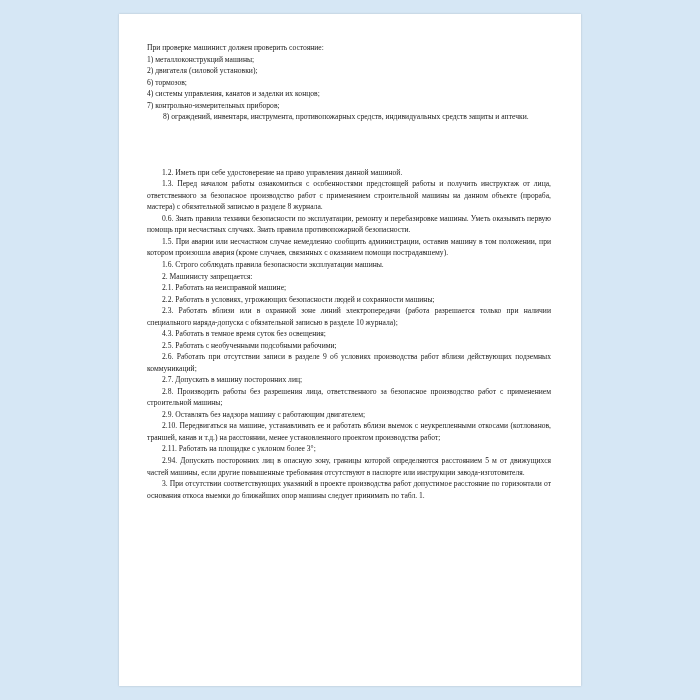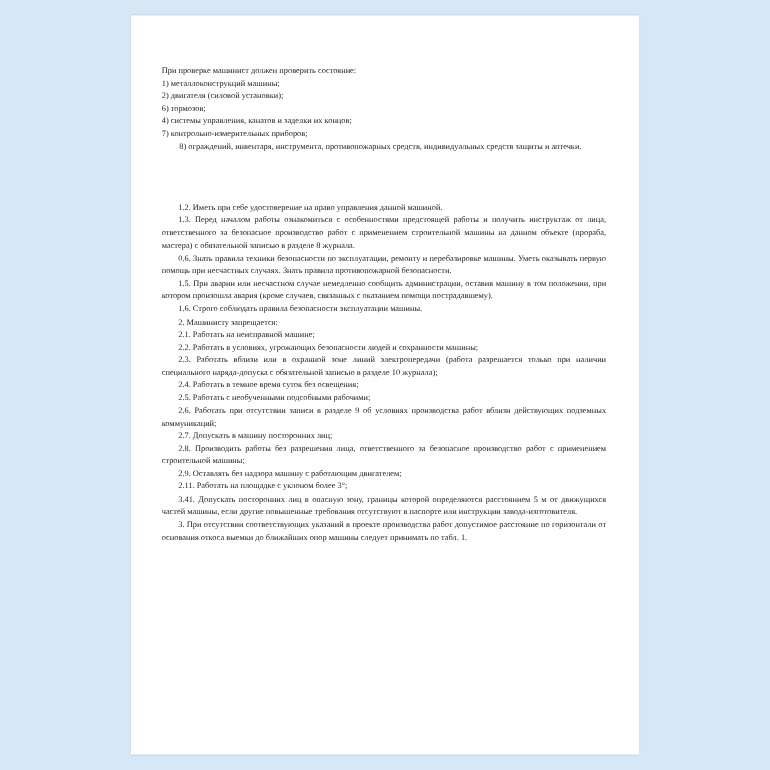--- a/index.html
+++ b/index.html
@@ -18,21 +18,21 @@
     left: 119px;
     top: 14px;
     width: 462px;
     height: 672px;
     background: #ffffff;
     box-shadow: 0 0 2px rgba(0,0,0,0.18);
   }
   .content {
     position: absolute;
     left: 28px;
-    top: 44px;
+    top: 28px;
     width: 404px;
     font-family: Liberation Serif, serif;
   }
   .block {
     font-size: 7.6px;
     line-height: 1.52;
     color: #1a1a1a;
     text-align: justify;
   }
   .block p {
@@ -72,25 +72,26 @@
     <div class="block">
       <p class="body-par">1.2. Иметь при себе удостоверение на право управления данной машиной.</p>
       <p class="body-par">1.3. Перед началом работы ознакомиться с особенностями предстоящей работы и получить инструктаж от лица, ответственного за безопасное производство работ с применением строительной машины на данном объекте (прораба, мастера) с обязательной записью в разделе 8 журнала.</p>
       <p class="body-par">0.6. Знать правила техники безопасности по эксплуатации, ремонту и перебазировке машины. Уметь оказывать первую помощь при несчастных случаях. Знать правила противопожарной безопасности.</p>
       <p class="body-par">1.5. При аварии или несчастном случае немедленно сообщить администрации, оставив машину в том положении, при котором произошла авария (кроме случаев, связанных с оказанием помощи пострадавшему).</p>
       <p class="body-par">1.6. Строго соблюдать правила безопасности эксплуатации машины.</p>
       <p class="body-par">2. Машинисту запрещается:</p>
       <p class="body-par">2.1. Работать на неисправной машине;</p>
       <p class="body-par">2.2. Работать в условиях, угрожающих безопасности людей и сохранности машины;</p>
       <p class="body-par">2.3. Работать вблизи или в охранной зоне линий электропередачи (работа разрешается только при наличии специального наряда-допуска с обязательной записью в разделе 10 журнала);</p>
-      <p class="body-par">2.4. Работать в темное время суток без освещения;</p>
+      <p class="body-par">4.3. Работать в темное время суток без освещения;</p>
       <p class="body-par">2.5. Работать с необученными подсобными рабочими;</p>
       <p class="body-par">2.6. Работать при отсутствии записи в разделе 9 об условиях производства работ вблизи действующих подземных коммуникаций;</p>
       <p class="body-par">2.7. Допускать в машину посторонних лиц;</p>
       <p class="body-par">2.8. Производить работы без разрешения лица, ответственного за безопасное производство работ с применением строительной машины;</p>
       <p class="body-par">2.9. Оставлять без надзора машину с работающим двигателем;</p>
+      <p class="body-par">2.10. Передвигаться на машине, устанавливать ее и работать вблизи выемок с неукрепленными откосами (котлованов, траншей, канав и т.д.) на расстоянии, менее установленного проектом производства работ;</p>
       <p class="body-par">2.11. Работать на площадке с уклоном более 3°;</p>
-      <p class="body-par">3.41. Допускать посторонних лиц в опасную зону, границы которой определяются расстоянием 5 м от движущихся частей машины, если другие повышенные требования отсутствуют в паспорте или инструкции завода-изготовителя.</p>
+      <p class="body-par">2.94. Допускать посторонних лиц в опасную зону, границы которой определяются расстоянием 5 м от движущихся частей машины, если другие повышенные требования отсутствуют в паспорте или инструкции завода-изготовителя.</p>
       <p class="body-par">3. При отсутствии соответствующих указаний в проекте производства работ допустимое расстояние по горизонтали от основания откоса выемки до ближайших опор машины следует принимать по табл. 1.</p>
     </div>
 
   </div>
 </div>
 
 </body></html>

